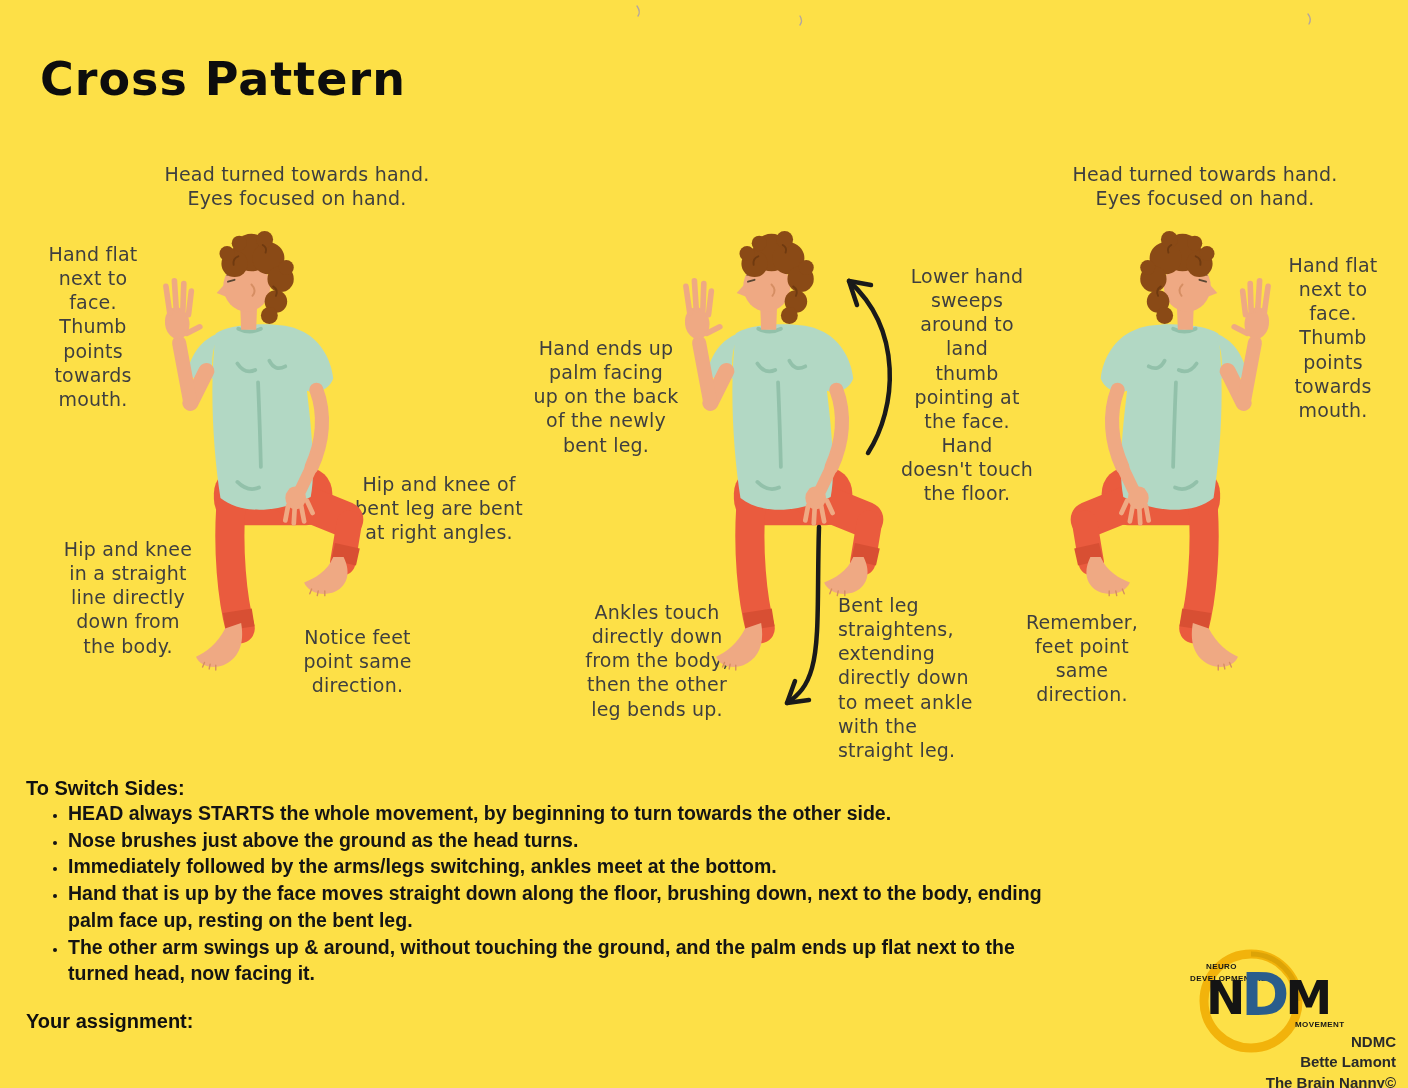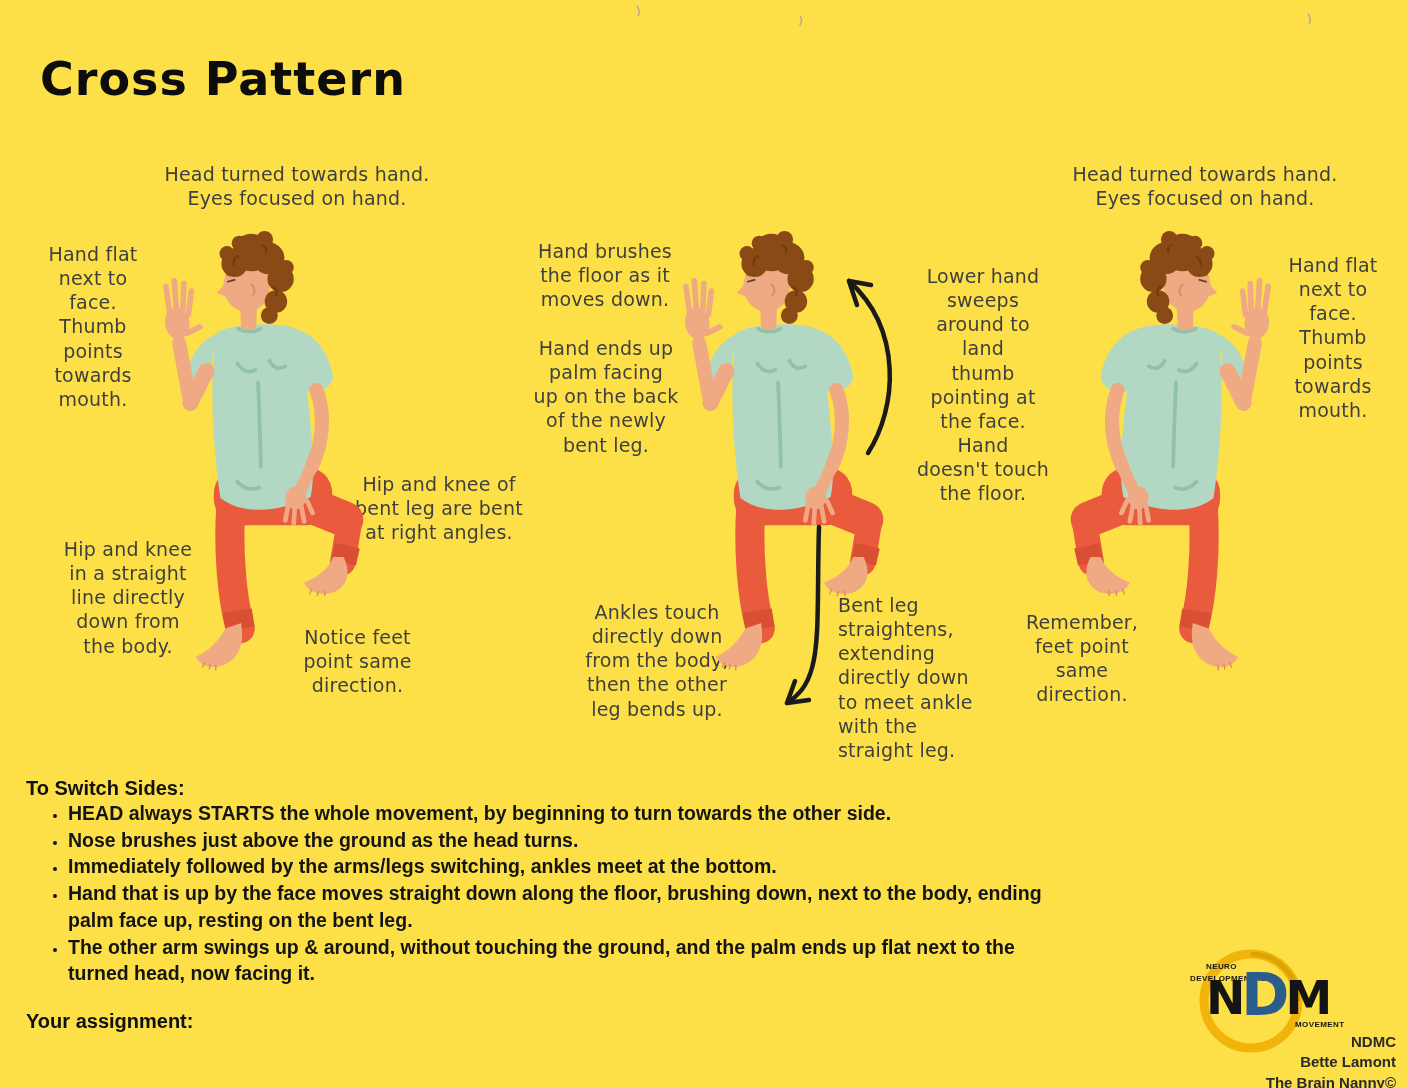--- a/index.html
+++ b/index.html
@@ -154,29 +154,26 @@
 line directly
 down from
 the body.</div>
   <div class="cap" style="left:355px; top:472px; width:168px;">Hip and knee of
 bent leg are bent
 at right angles.</div>
   <div class="cap" style="left:295px; top:625px; width:125px;">Notice feet
 point same
 direction.</div>
 
-  <div class="cap" style="left:535px; top:239px; width:140px;">Hand brushes
-the floor as it
-moves down.</div>
   <div class="cap" style="left:533px; top:336px; width:146px;">Hand ends up
 palm facing
 up on the back
 of the newly
 bent leg.</div>
-  <div class="cap" style="left:897px; top:264px; width:140px;margin-left:16px;">Lower hand
+  <div class="cap" style="left:897px; top:264px; width:140px;">Lower hand
 sweeps
 around to land
 thumb
 pointing at
 the face. Hand
 doesn't touch
 the floor.</div>
   <div class="cap" style="left:584px; top:600px; width:146px;">Ankles touch
 directly down
 from the body,

